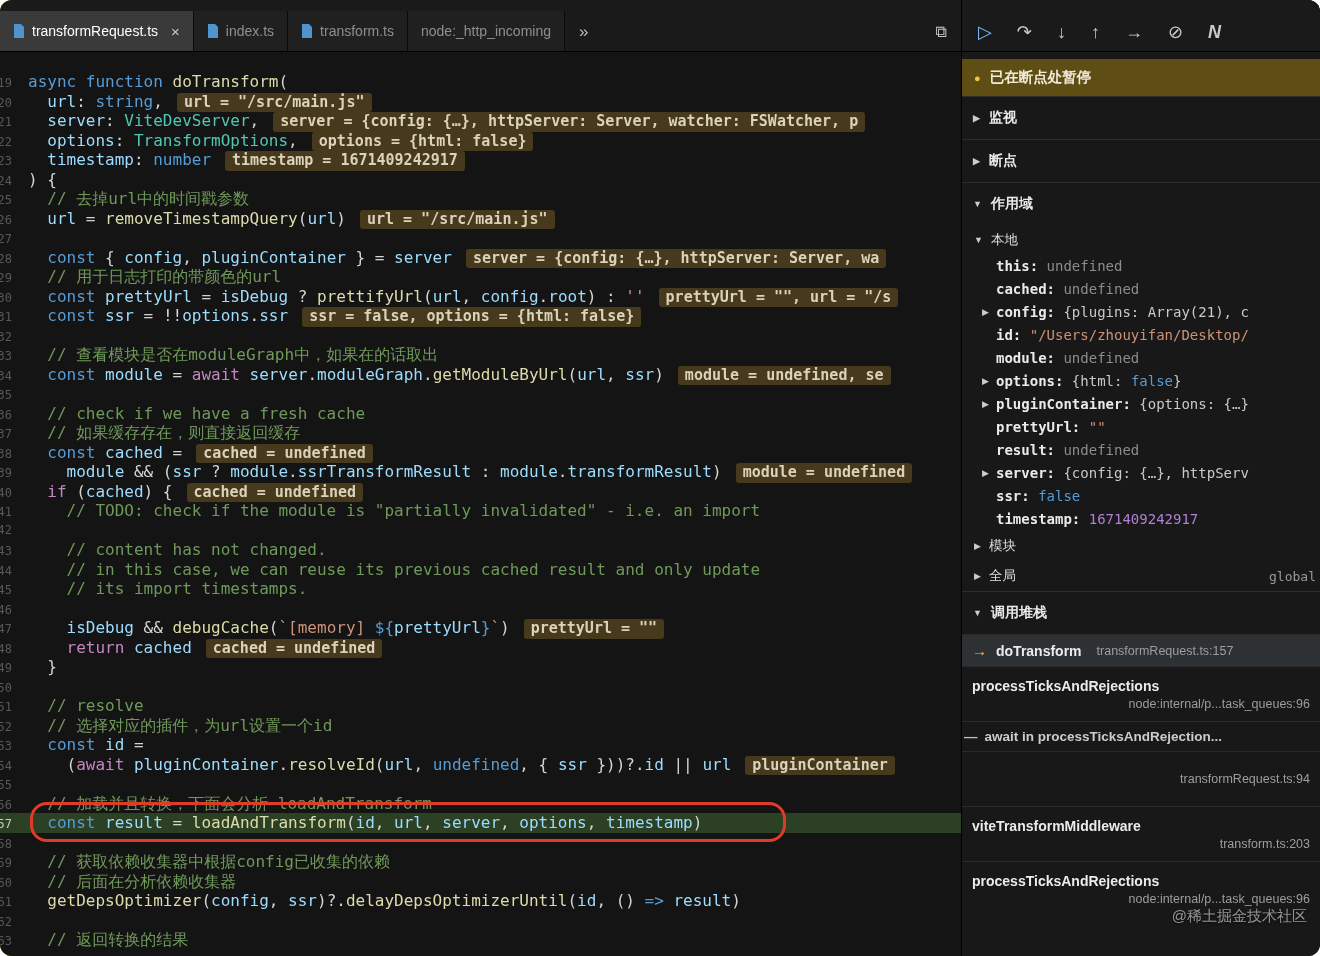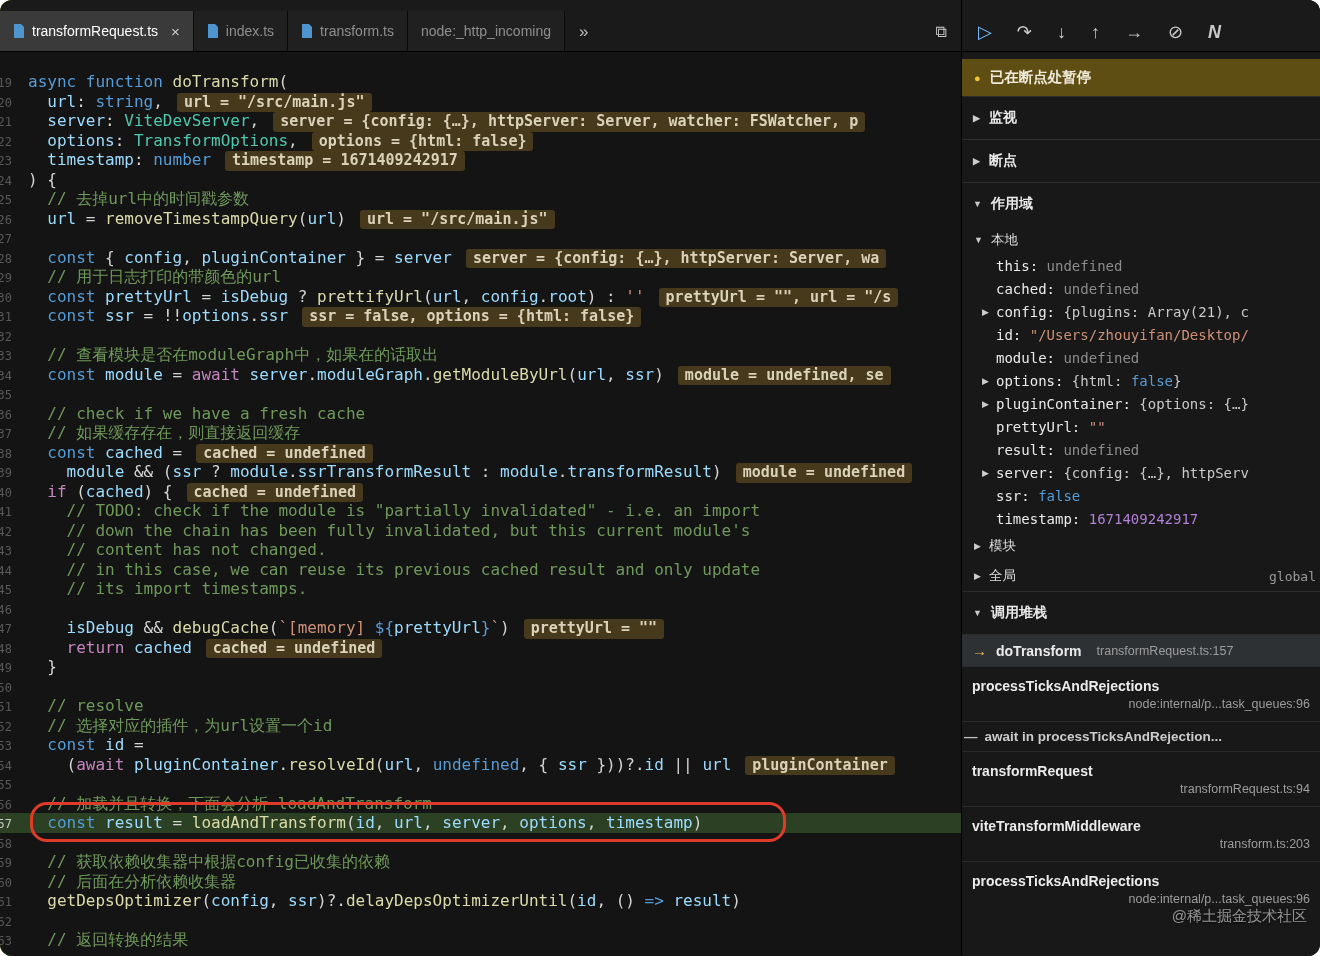--- a/index.html
+++ b/index.html
@@ -33,21 +33,21 @@
   .dbgicon{font-size:18px;color:#c9c9c9;cursor:pointer;line-height:1}
   .banner{height:37px;margin-top:7px;background:#5e4e14;display:flex;align-items:center;gap:9px;padding:0 12px;color:#f0ead9;font-weight:bold;font-size:14.5px}
   .banner .dot{color:#f3c53f;font-size:11px}
   .secrow{height:43px;border-top:1px solid #2d2d2d;display:flex;align-items:center;gap:9px;padding:0 11px;color:#e8e8e8;font-weight:bold;font-size:14px;cursor:pointer}
   .chev{font-size:9px;color:#cccccc}
   .scope-group{height:30px;display:flex;align-items:center;gap:8px;padding:0 12px;color:#dddddd;font-size:13.5px;cursor:pointer;overflow:hidden;white-space:nowrap}
   .gval{margin-left:auto;color:#9a9a9a;font:13px "DejaVu Sans Mono",monospace;transform:translateX(8px)}
   .vars-list{font:14px/23px "DejaVu Sans Mono",monospace}
   .vrow{display:flex;height:23px;overflow:hidden;white-space:pre;padding-left:20px;align-items:baseline;cursor:pointer}
   .vchev{flex:0 0 14px;font-size:9px;color:#cccccc;font-family:"Liberation Sans",sans-serif;align-self:center}
-  .vname{font-weight:normal;color:#eaeaea}
+  .vname{font-weight:bold;color:#eaeaea}
   .val-undef{color:#8c8c8c}.val-obj{color:#c9c9c9}.val-str{color:#ce9178}.val-num{color:#b180d7}.val-bool{color:#569cd6}
   .callstack{flex:1;overflow:hidden}
   .csrow{border-top:1px solid #2b2b2b;padding:5px 10px;cursor:pointer}
   .csrow.single{display:flex;align-items:center;height:32px;padding-top:0;padding-bottom:0}
   .csrow.active{background:#2e3134}
   .csarrow{color:#f2c14e;font-weight:bold;margin-right:9px;font-size:15px}
   .csname{font-weight:bold;font-size:14px;color:#ebebeb}
   .csloc{font-size:12.5px;color:#9d9d9d}
   .inlineloc{margin-left:15px}
   .csrow.double{height:55px;display:flex;flex-direction:column;justify-content:center;gap:3px}
@@ -114,21 +114,21 @@
           <div class="cl"><span class="gut"><span>132</span></span><span> </span></div>
           <div class="cl"><span class="gut"><span>133</span></span><span class="tk-m">  // 查看模块是否在moduleGraph中，如果在的话取出</span></div>
           <div class="cl"><span class="gut"><span>134</span></span><span class="tk-k">  const</span><span class="tk-w"> </span><span class="tk-v">module</span><span class="tk-w"> = </span><span class="tk-c">await</span><span class="tk-w"> </span><span class="tk-v">server</span><span class="tk-w">.</span><span class="tk-v">moduleGraph</span><span class="tk-w">.</span><span class="tk-f">getModuleByUrl</span><span class="tk-w">(</span><span class="tk-v">url</span><span class="tk-w">, </span><span class="tk-v">ssr</span><span class="tk-w">)</span><span class="chip">module = undefined, se</span></div>
           <div class="cl"><span class="gut"><span>135</span></span><span> </span></div>
           <div class="cl"><span class="gut"><span>136</span></span><span class="tk-m">  // check if we have a fresh cache</span></div>
           <div class="cl"><span class="gut"><span>137</span></span><span class="tk-m">  // 如果缓存存在，则直接返回缓存</span></div>
           <div class="cl"><span class="gut"><span>138</span></span><span class="tk-k">  const</span><span class="tk-w"> </span><span class="tk-v">cached</span><span class="tk-w"> =</span><span class="chip">cached = undefined</span></div>
           <div class="cl"><span class="gut"><span>139</span></span><span class="tk-w">    </span><span class="tk-v">module</span><span class="tk-w"> &amp;&amp; (</span><span class="tk-v">ssr</span><span class="tk-w"> ? </span><span class="tk-v">module</span><span class="tk-w">.</span><span class="tk-v">ssrTransformResult</span><span class="tk-w"> : </span><span class="tk-v">module</span><span class="tk-w">.</span><span class="tk-v">transformResult</span><span class="tk-w">)</span><span class="chip">module = undefined</span></div>
           <div class="cl"><span class="gut"><span>140</span></span><span class="tk-c">  if</span><span class="tk-w"> (</span><span class="tk-v">cached</span><span class="tk-w">) {</span><span class="chip">cached = undefined</span></div>
           <div class="cl"><span class="gut"><span>141</span></span><span class="tk-m">    // TODO: check if the module is "partially invalidated" - i.e. an import</span></div>
-          <div class="cl"><span class="gut"><span>142</span></span><span class="tk-m">    // down the chain has been fully invalidated, but this current module's</span></div>
+          <div class="cl"><span class="gut"><span>142</span></span></div>
           <div class="cl"><span class="gut"><span>143</span></span><span class="tk-m">    // content has not changed.</span></div>
           <div class="cl"><span class="gut"><span>144</span></span><span class="tk-m">    // in this case, we can reuse its previous cached result and only update</span></div>
           <div class="cl"><span class="gut"><span>145</span></span><span class="tk-m">    // its import timestamps.</span></div>
           <div class="cl"><span class="gut"><span>146</span></span><span> </span></div>
           <div class="cl"><span class="gut"><span>147</span></span><span class="tk-w">    </span><span class="tk-v">isDebug</span><span class="tk-w"> &amp;&amp; </span><span class="tk-f">debugCache</span><span class="tk-w">(</span><span class="tk-s">`[memory] </span><span class="tk-k">${</span><span class="tk-v">prettyUrl</span><span class="tk-k">}</span><span class="tk-s">`</span><span class="tk-w">)</span><span class="chip">prettyUrl = ""</span></div>
           <div class="cl"><span class="gut"><span>148</span></span><span class="tk-c">    return</span><span class="tk-w"> </span><span class="tk-v">cached</span><span class="chip">cached = undefined</span></div>
           <div class="cl"><span class="gut"><span>149</span></span><span class="tk-w">  }</span></div>
           <div class="cl"><span class="gut"><span>150</span></span><span> </span></div>
           <div class="cl"><span class="gut"><span>151</span></span><span class="tk-m">  // resolve</span></div>
           <div class="cl"><span class="gut"><span>152</span></span><span class="tk-m">  // 选择对应的插件，为url设置一个id</span></div>
@@ -223,21 +223,20 @@
         </div>
         <div class="csrow double">
           <div class="csname">processTicksAndRejections</div>
           <div class="csloc right">node:internal/p...task_queues:96</div>
         </div>
         <div class="csrow await">
           <span class="dash">—</span>
           <span>await in processTicksAndRejection...</span>
         </div>
         <div class="csrow double">
-          <div class="csname">transformRequest</div>
           <div class="csloc right">transformRequest.ts:94</div>
         </div>
         <div class="csrow double">
           <div class="csname">viteTransformMiddleware</div>
           <div class="csloc right">transform.ts:203</div>
         </div>
         <div class="csrow double">
           <div class="csname">processTicksAndRejections</div>
           <div class="csloc right">node:internal/p...task_queues:96</div>
         </div>

